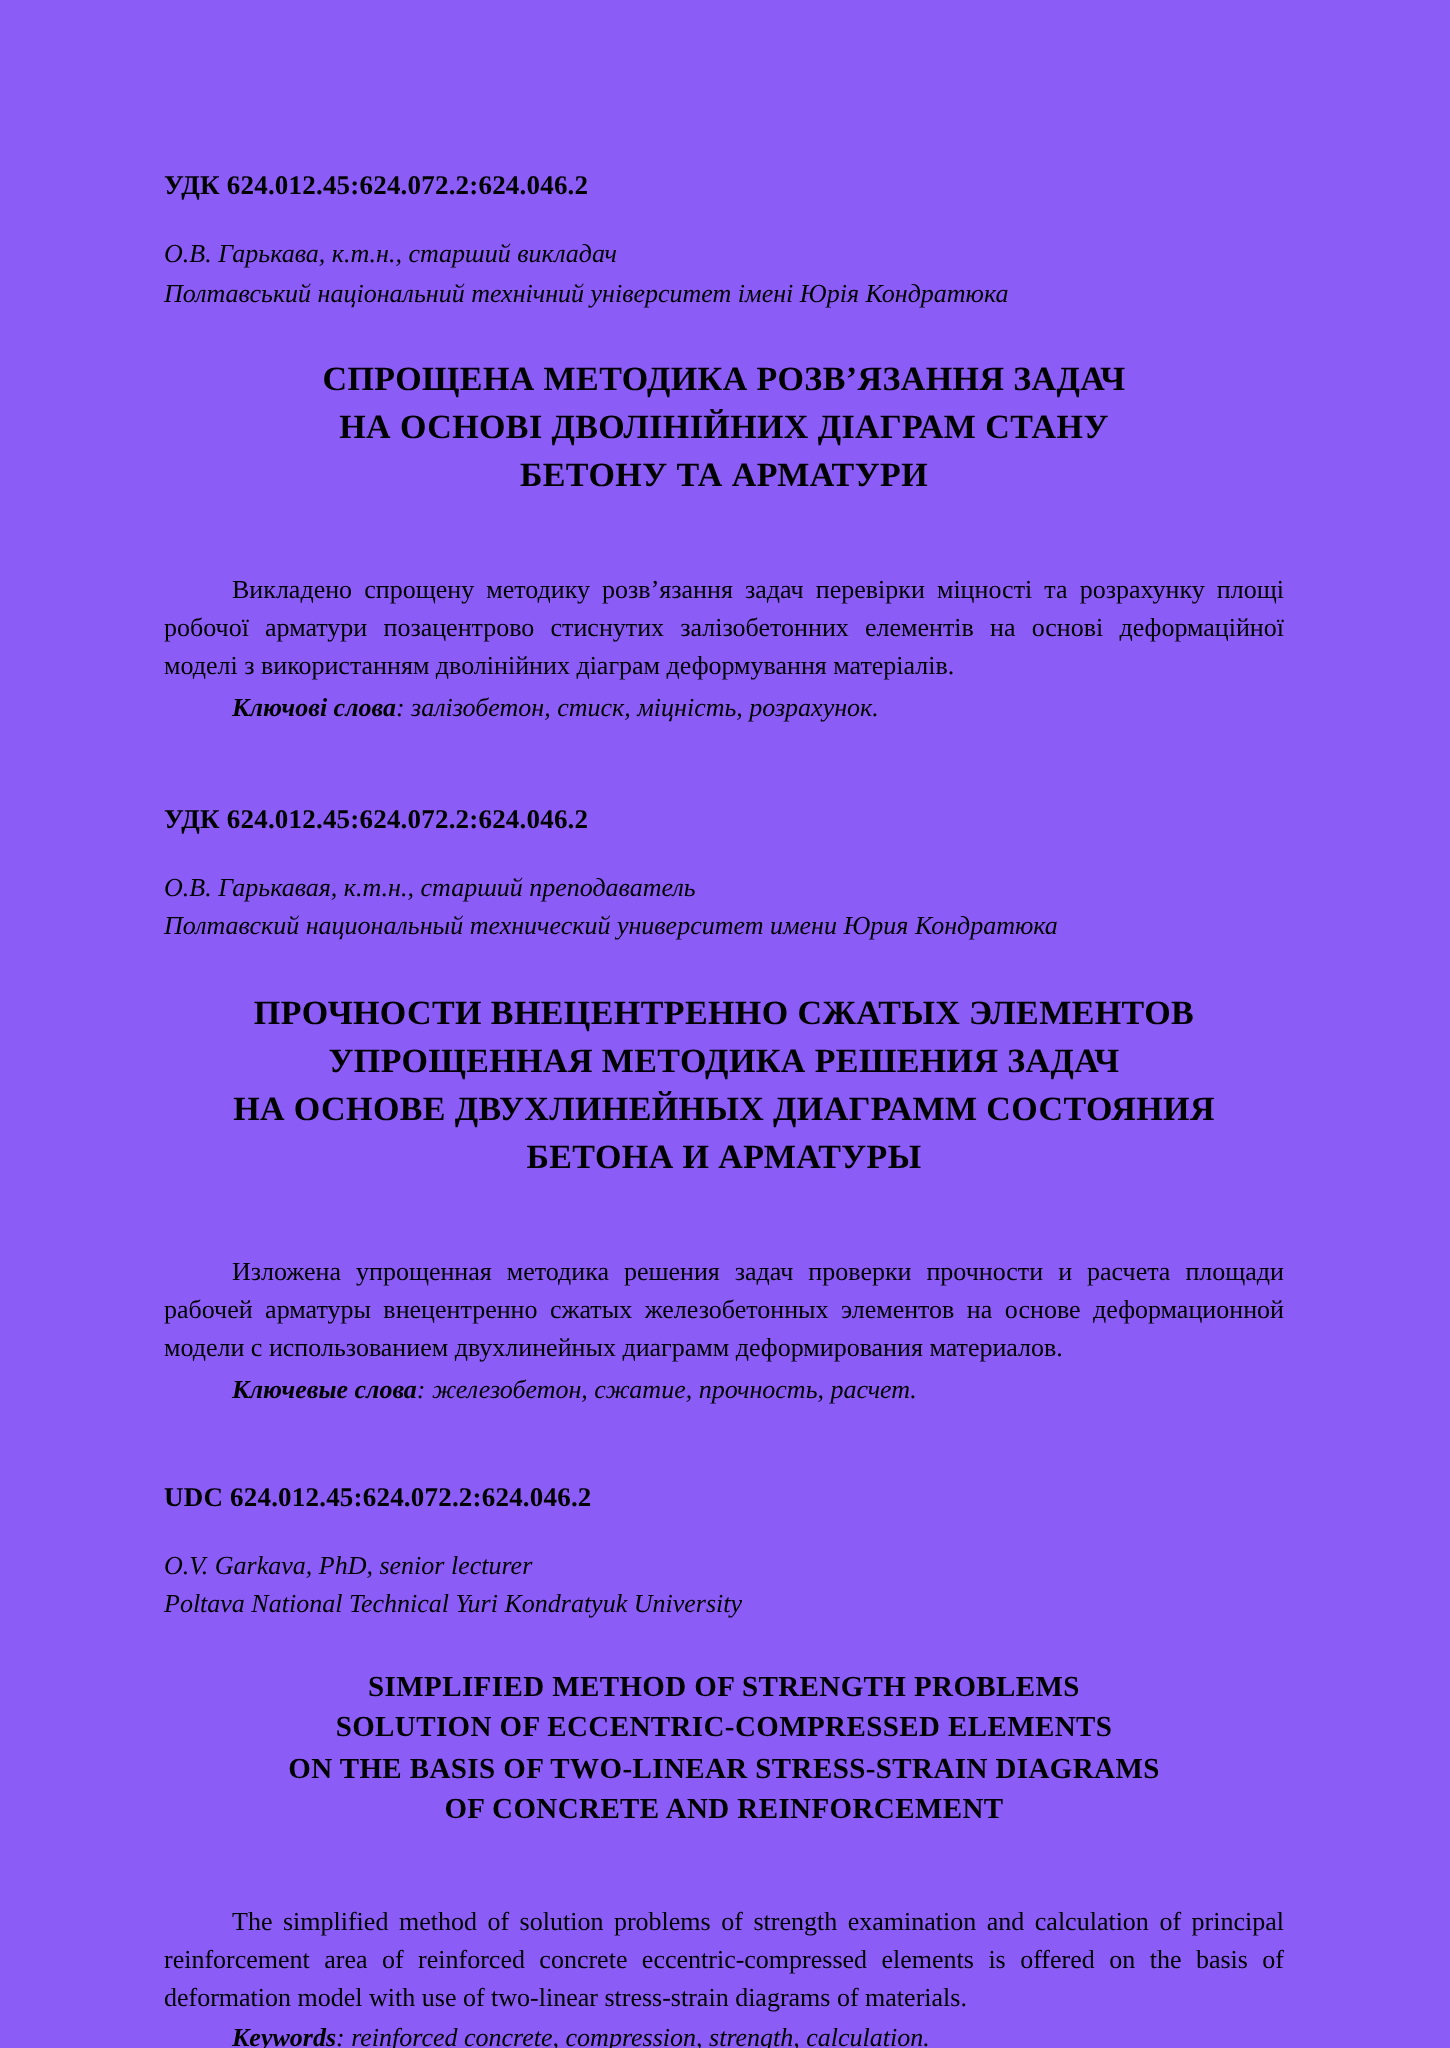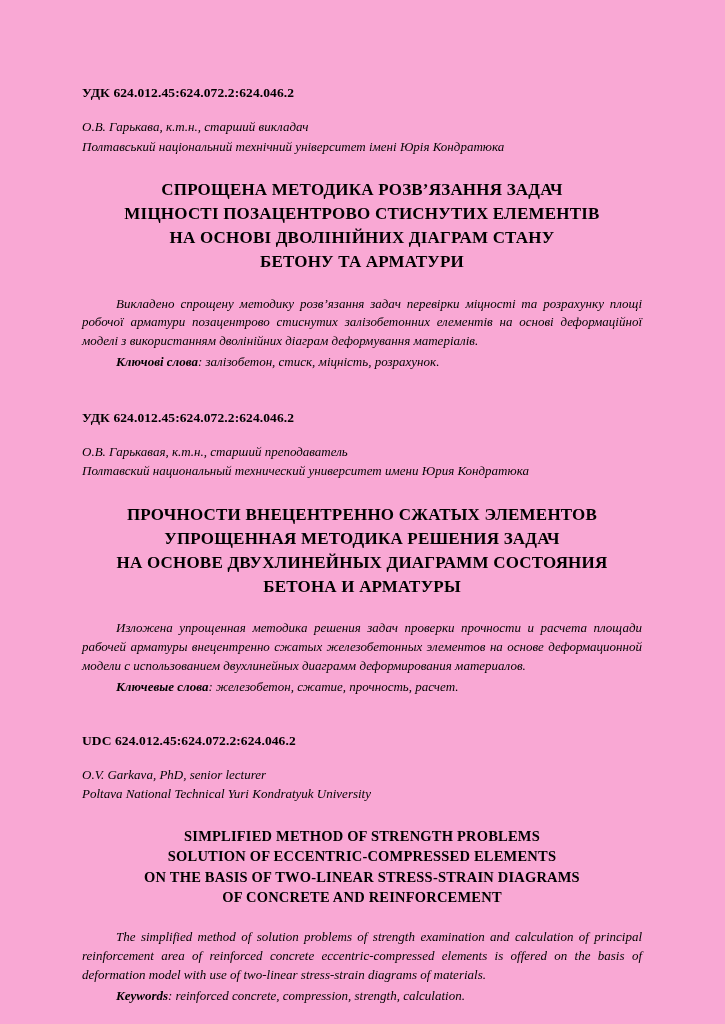--- a/index.html
+++ b/index.html
@@ -13,21 +13,21 @@
     font-family: "Liberation Serif", serif;
     color: #000000;
     position: relative;
     overflow: hidden;
   }
   .page {
     position: absolute;
     left: 0; top: 0;
     width: 725px;
     height: 1024px;
-    background: #f9a8d4;
+    background: #8b5cf6;
   }
   .content {
     position: absolute;
     left: 82px;
     top: 85px;
     width: 560px;
   }
 
   .udc {
     font-family: "Liberation Serif", serif;
@@ -55,22 +55,21 @@
     text-align: center;
     font-weight: bold;
     font-size: 17px;
     line-height: 1.42;
     margin-top: 22px;
     letter-spacing: 0.2px;
   }
   .title .tline { display: block; }
 
   .abstract {
-    margin-top: 20px;
-    font-style: italic;
+    margin-top: 36px;
     font-size: 13px;
     line-height: 1.45;
     text-align: justify;
     text-indent: 34px;
   }
   .keywords {
     margin-top: 2px;
     font-style: italic;
     font-size: 13px;
     line-height: 1.45;
@@ -126,21 +125,20 @@
   <div class="content">
 
     <div class="section">
       <div class="udc">УДК 624.012.45:624.072.2:624.046.2</div>
       <div class="author-block">
         <span class="author-line">О.В. Гарькава, к.т.н., старший викладач</span>
         <span class="affil-line">Полтавський національний технічний університет імені Юрія Кондратюка</span>
       </div>
       <div class="title">
         <span class="tline">СПРОЩЕНА МЕТОДИКА РОЗВ’ЯЗАННЯ ЗАДАЧ</span>
-        <span class="tline">МІЦНОСТІ ПОЗАЦЕНТРОВО СТИСНУТИХ ЕЛЕМЕНТІВ</span>
         <span class="tline">НА ОСНОВІ ДВОЛІНІЙНИХ ДІАГРАМ СТАНУ</span>
         <span class="tline">БЕТОНУ ТА АРМАТУРИ</span>
       </div>
       <div class="abstract">Викладено спрощену методику розв’язання задач перевірки міцності та розрахунку площі робочої арматури позацентрово стиснутих залізобетонних елементів на основі деформаційної моделі з використанням дволінійних діаграм деформування матеріалів.</div>
       <div class="keywords">
         <b>Ключові слова</b><span>: залізобетон, стиск, міцність, розрахунок.</span>
       </div>
     </div>
 
     <div class="section sec-gap-1">

